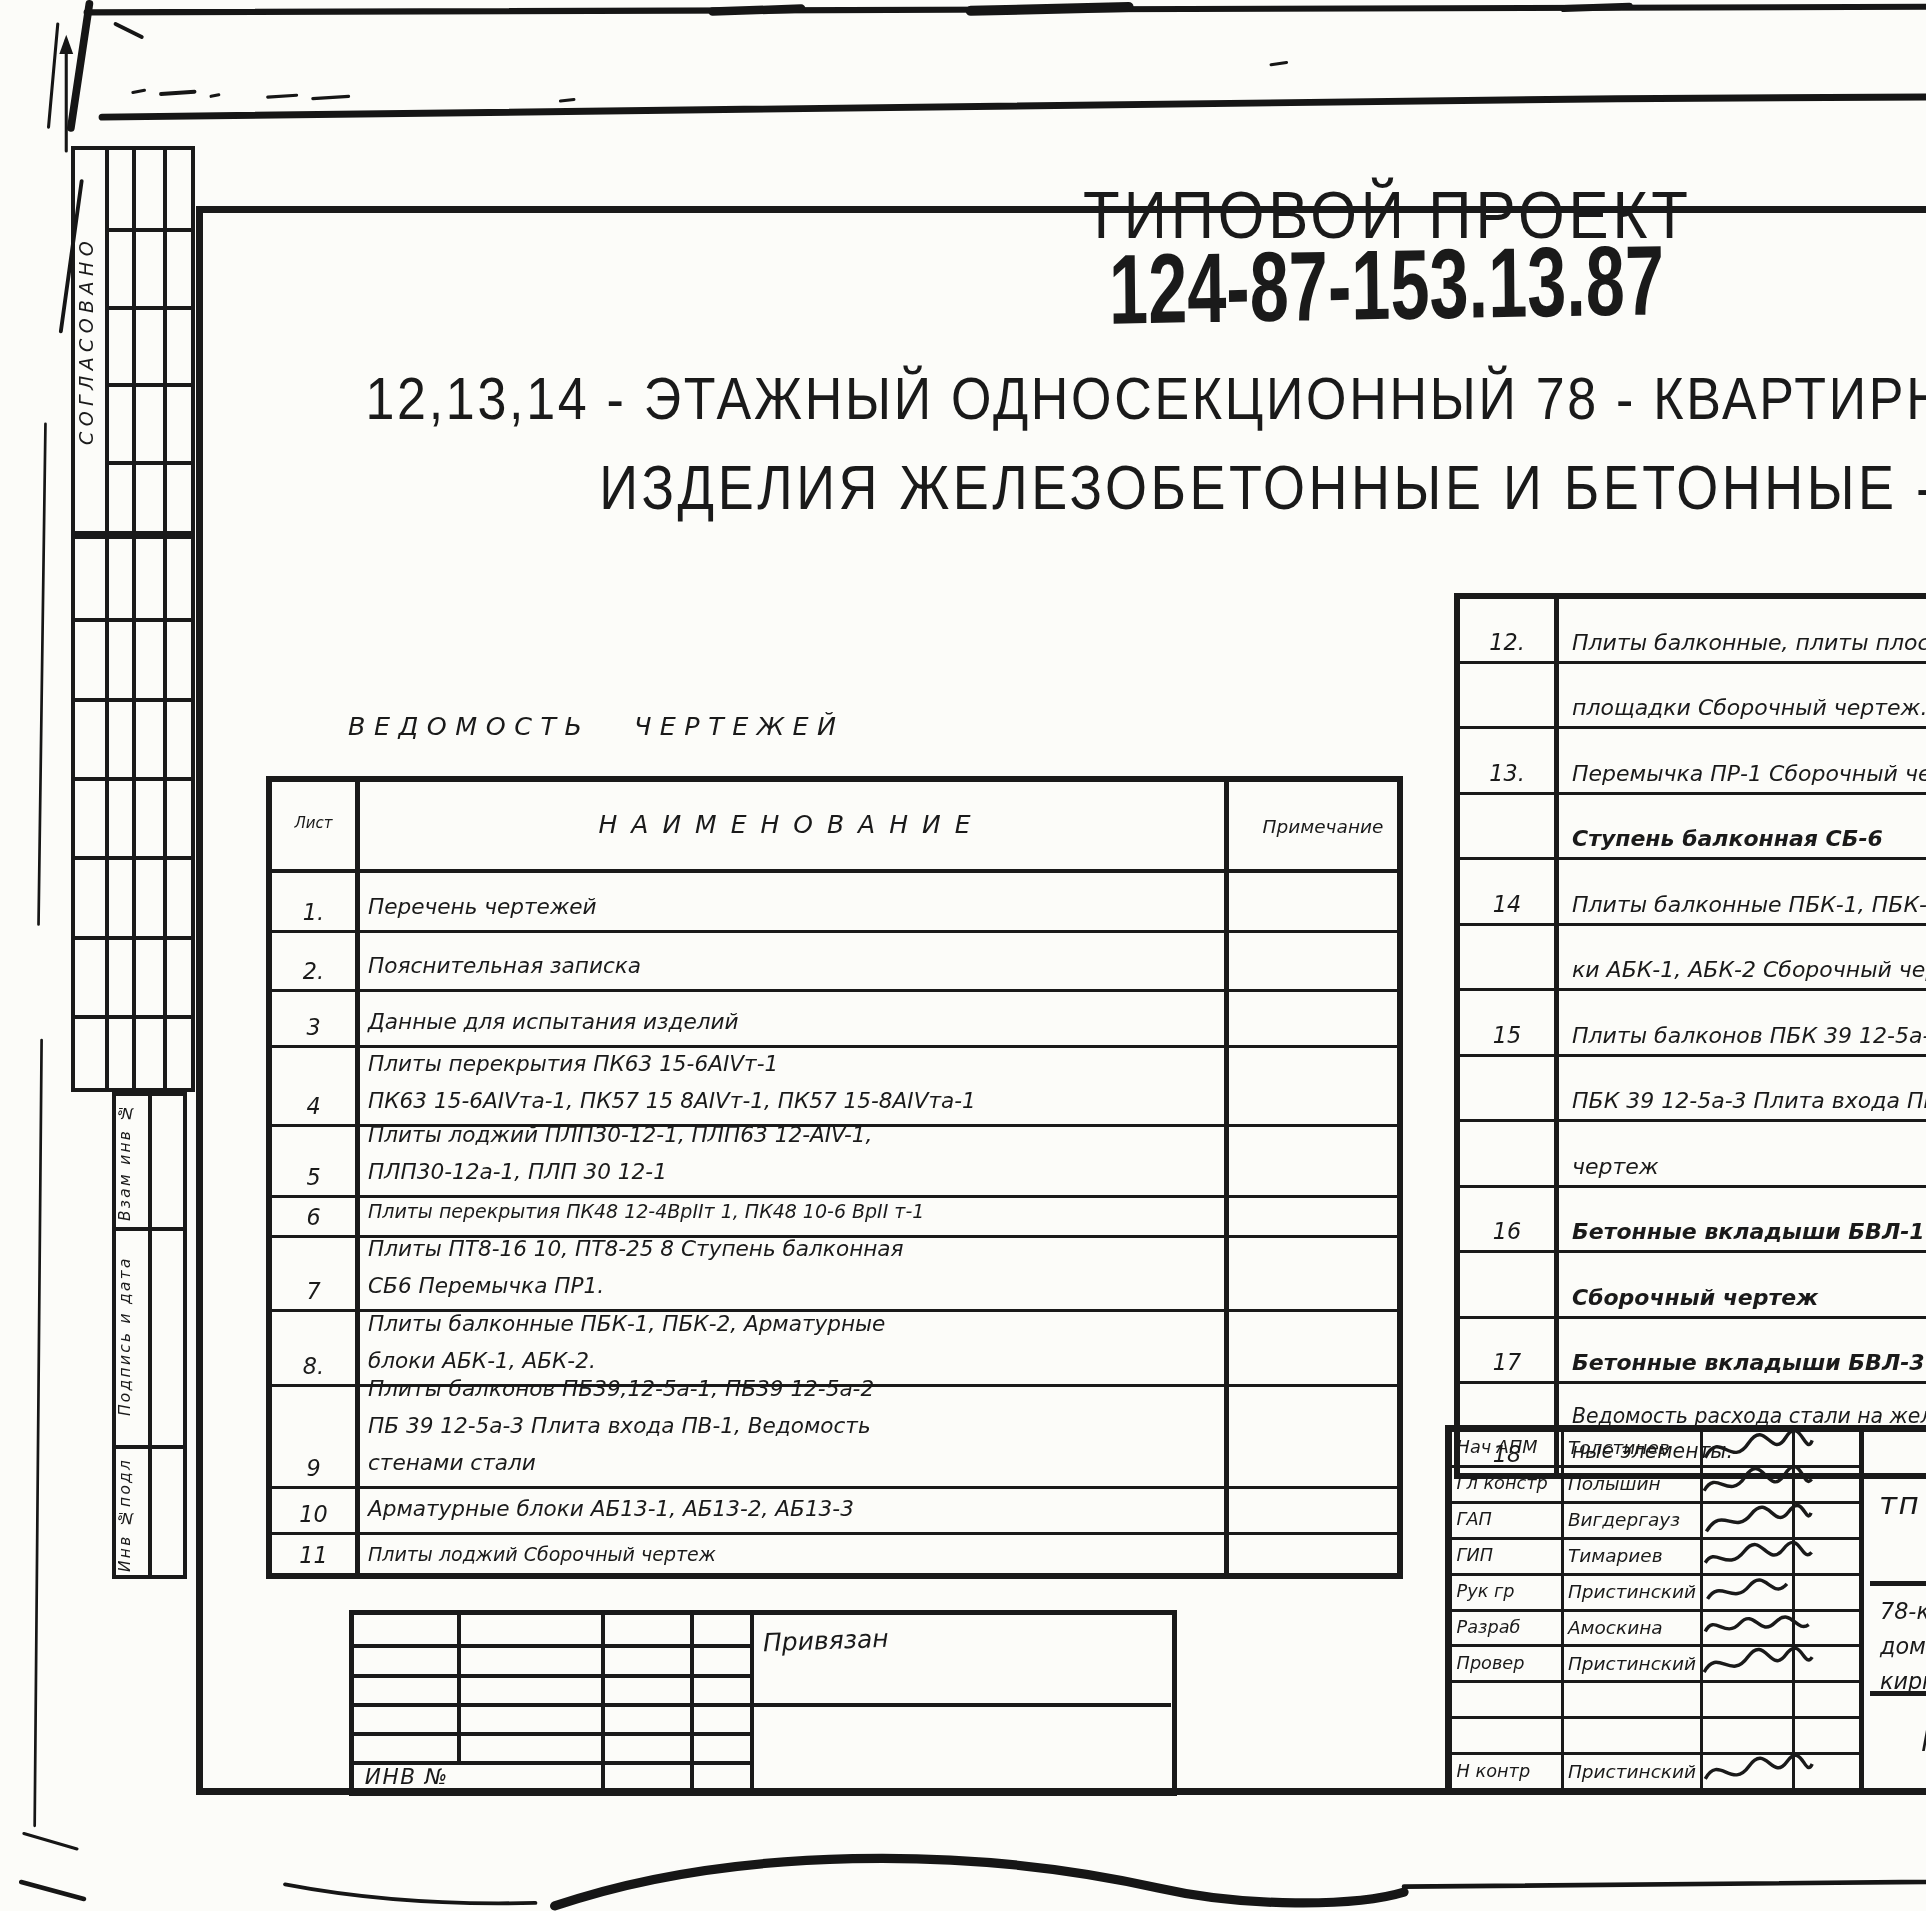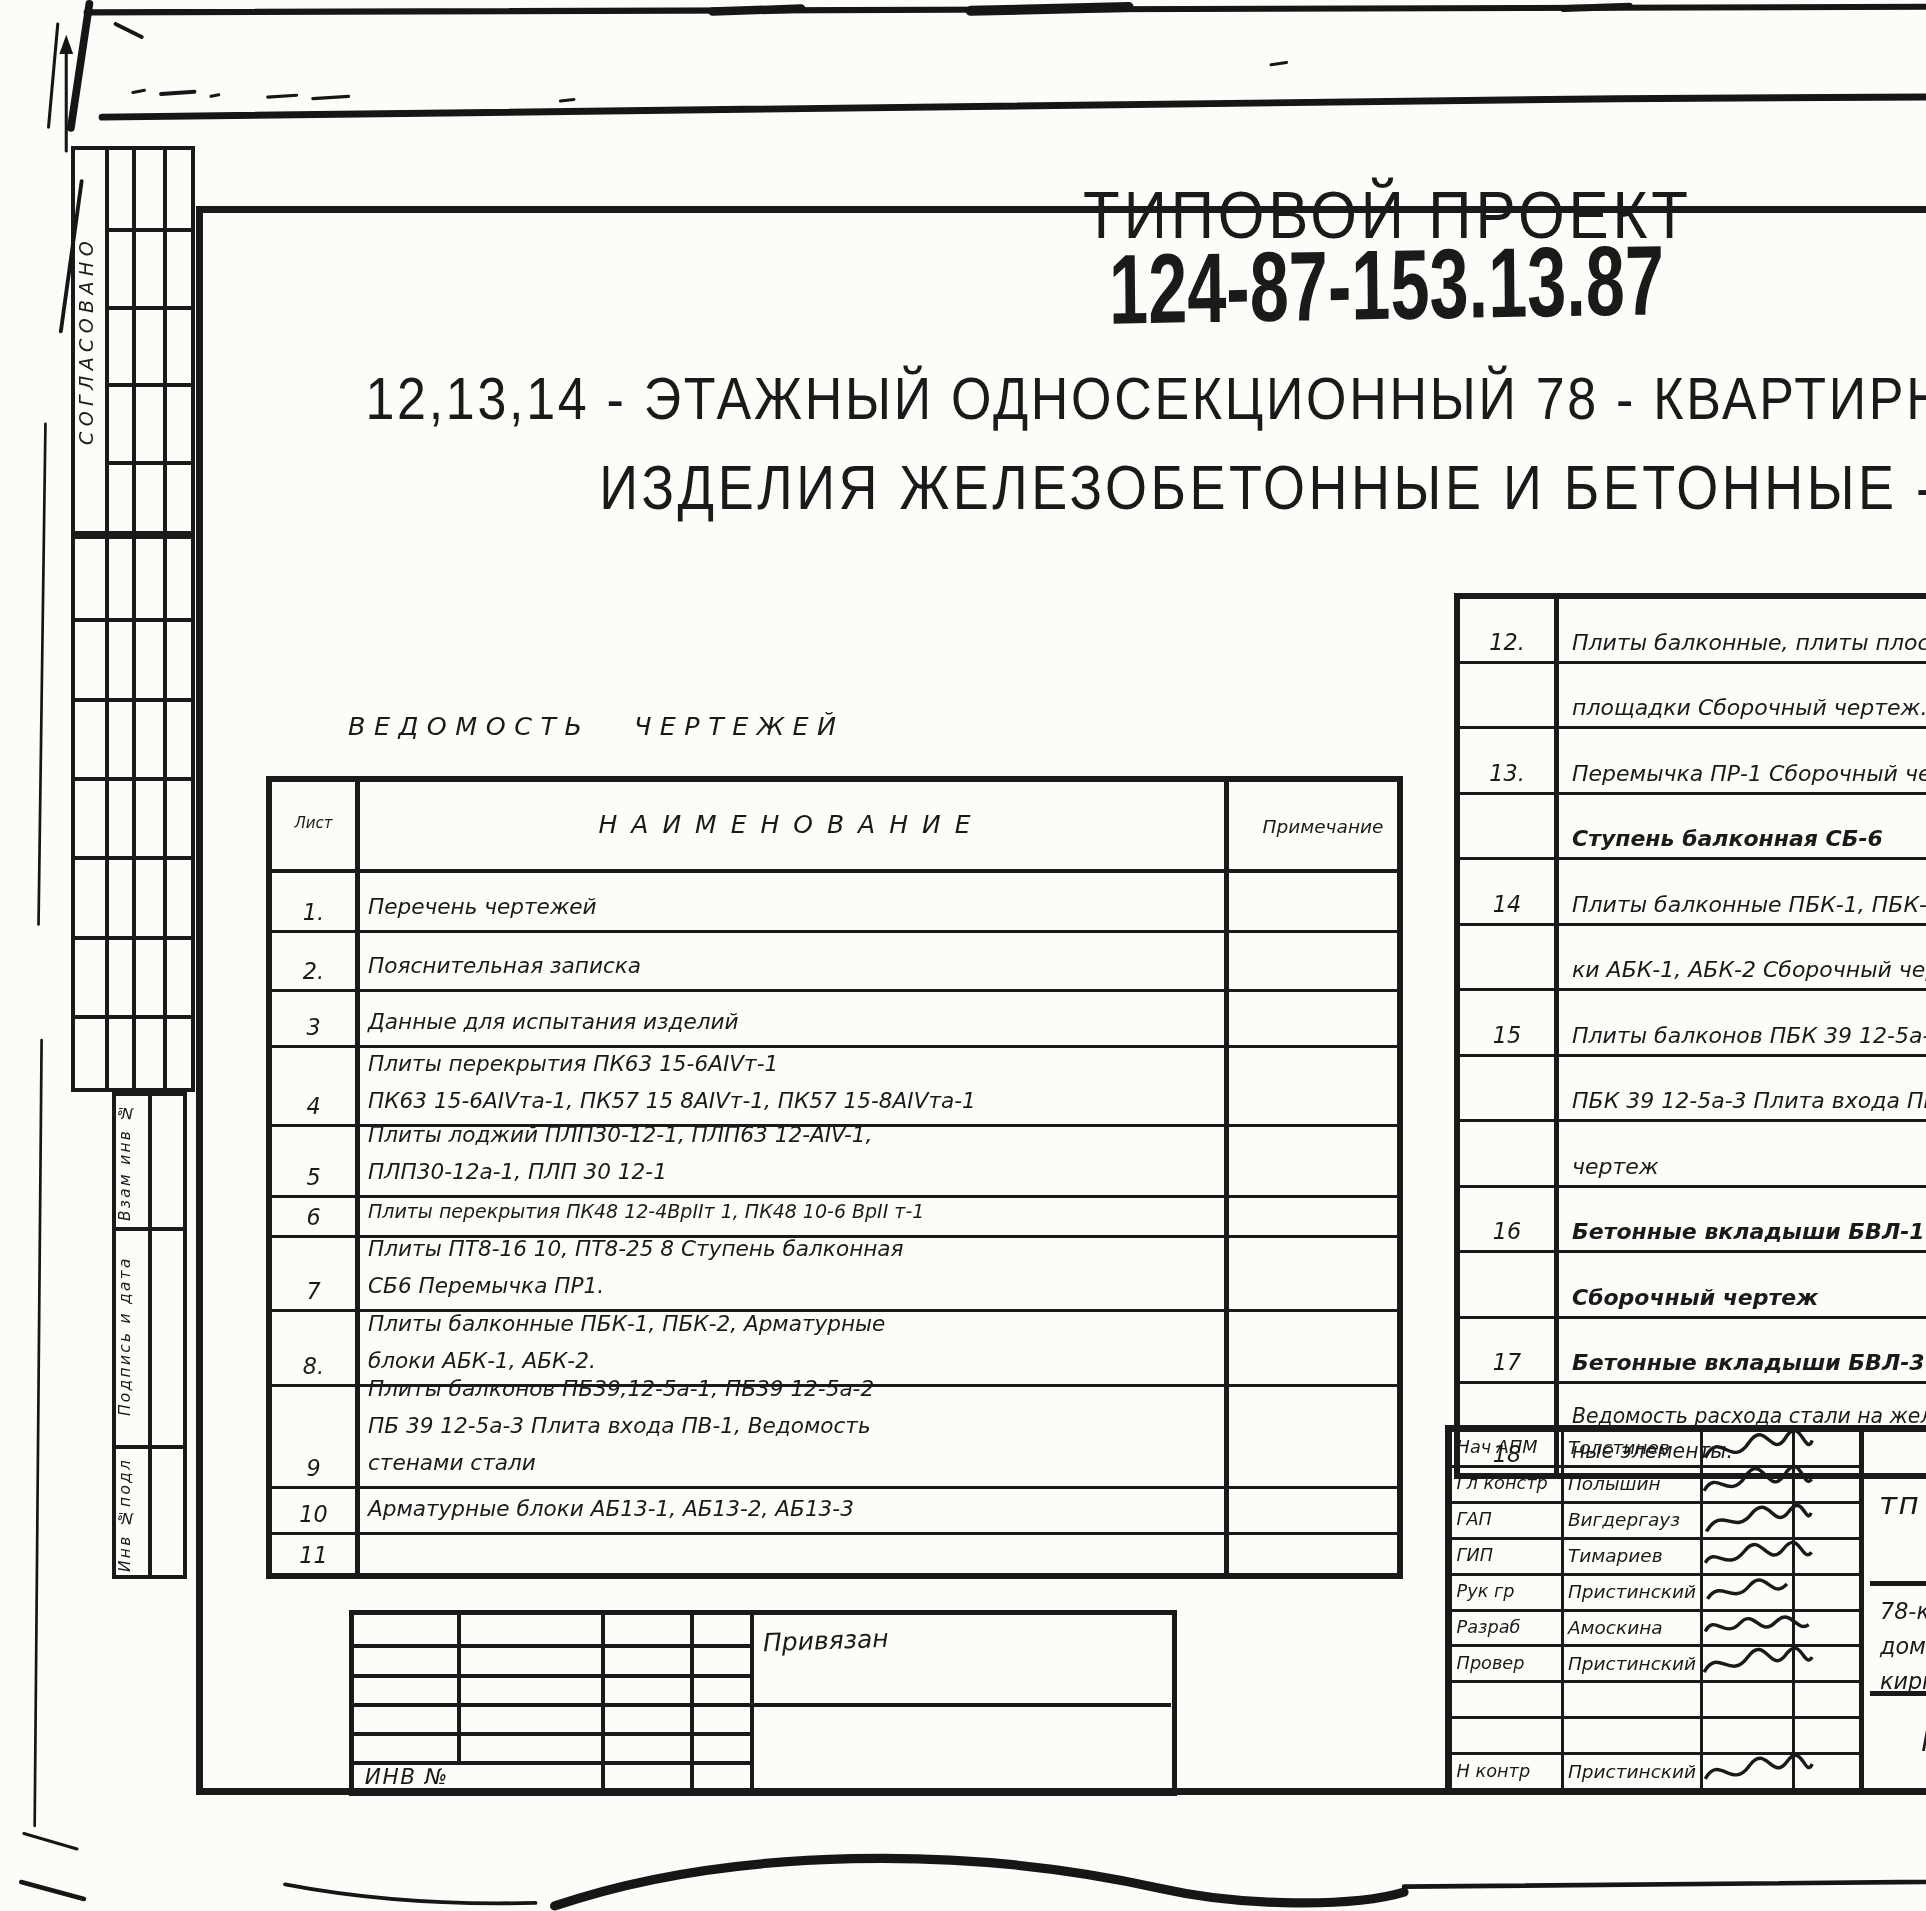--- a/index.html
+++ b/index.html
@@ -174,20 +174,21 @@
     </div>
     <div class="lt-row" style="top:707px;height:46px">
       <div class="lt-num hw">10</div>
       <div class="lt-lines hw">
           <div>Арматурные блоки АБ13-1, АБ13-2, АБ13-3</div>
         </div>
     </div>
     <div class="lt-row" style="top:754px;height:37px;border-bottom:none">
       <div class="lt-num hw">11</div>
       <div class="lt-lines hw tight">
+        <div>Плиты лоджий Сборочный чертеж</div>
       </div>
     </div>
   </div>
 
   <div id="cont-table">
     <div class="vline" style="left:94px"></div>
 
     <div class="ct-row" style="top:0;height:65px">
       <div class="ct-num hw">12.</div>
       <div class="ct-text hw">Плиты балконные, плиты плоские, лестничные</div>

